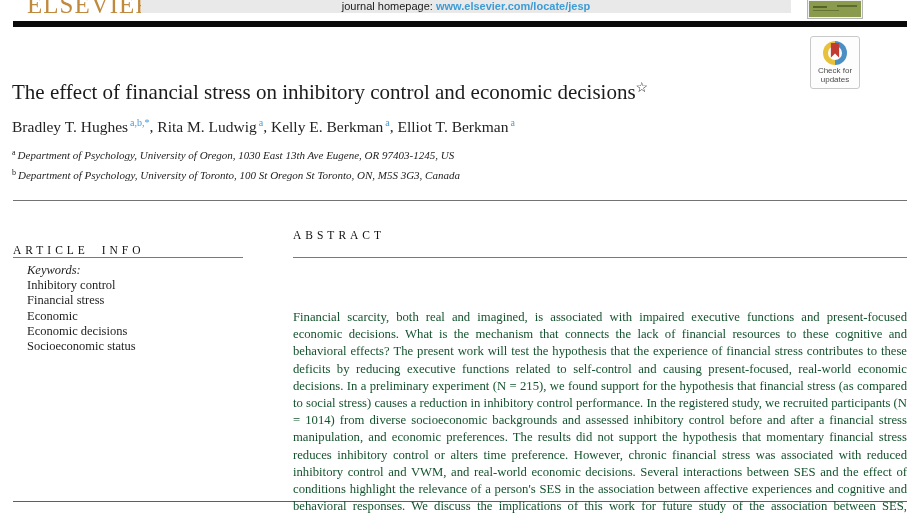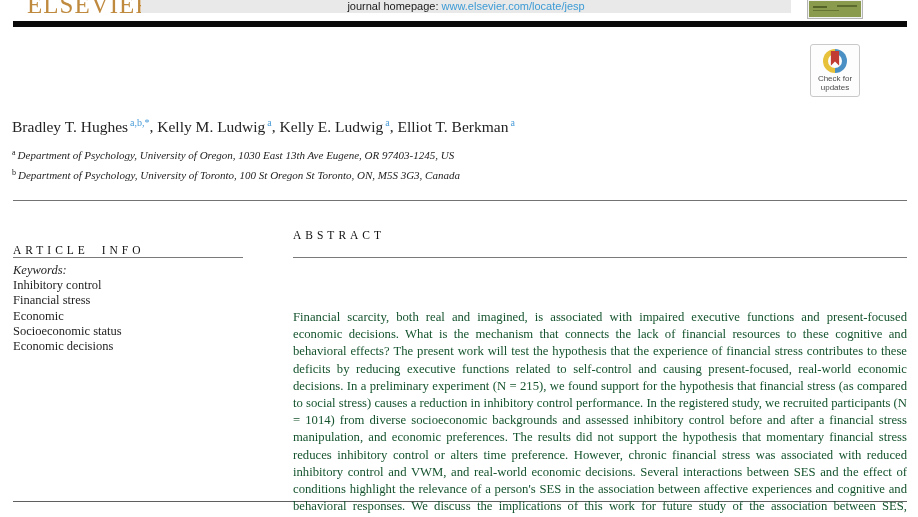--- a/index.html
+++ b/index.html
@@ -32,21 +32,21 @@
     width: 650px;
     height: 13px;
     background: #e9e9e9;
     text-align: center;
     font-family: "Liberation Sans", sans-serif;
     font-size: 11px;
     line-height: 12px;
     color: #1a1a1a;
     white-space: nowrap;
   }
-  .journal-bar .url { color: #3d9bd5; text-decoration: none; cursor: pointer; }
+  .journal-bar .url { color: #3d9bd5; text-decoration: none; cursor: pointer; font-weight: bold; }
   .journal-cover {
     position: absolute;
     left: 808px;
     top: 0;
     width: 54px;
     height: 18px;
     background: #8a9b4e;
     border: 1px solid #f2f2f2;
     box-shadow: 0 0 0 1px #b5b5b5;
     cursor: pointer;
@@ -82,21 +82,21 @@
     line-height: 28px;
     color: #1b1b1b;
   }
   .title .star {
     font-size: 14px;
     vertical-align: 7px;
   }
   .check-badge {
     position: absolute;
     left: 810px;
-    top: 44px;
+    top: 36px;
     width: 50px;
     height: 53px;
     background: #fdfdfd;
     border: 1px solid #c9c9c9;
     border-radius: 3px;
     text-align: center;
     cursor: pointer;
   }
   .cfu-ring {
     position: relative;
@@ -174,21 +174,21 @@
     font-size: 11.5px;
     letter-spacing: 4px;
     word-spacing: 6px;
     color: #111111;
   }
   .info-heading { position: absolute; left: 13px; top: 244px; }
   .abs-heading  { position: absolute; left: 293px; top: 229px; }
 
   .keywords {
     position: absolute;
-    left: 13px;
+    left: 27px;
     top: 263px;
     width: 240px;
     font-size: 12.5px;
     line-height: 15.2px;
     color: #1e1e1e;
   }
   .keywords .kw-label { font-style: italic; }
 
   .abstract-text {
     position: absolute;
@@ -214,33 +214,36 @@
   </div>
 
   <div class="journal-cover">
     <div class="cov-line1"></div>
     <div class="cov-line2"></div>
     <div class="cov-line3"></div>
   </div>
 
   <div class="black-bar"></div>
 
+  <div class="title">
+    <span>The effect of financial stress on inhibitory control and economic decisions</span><span class="star">☆</span>
+  </div>
 
   <div class="check-badge">
     <div class="cfu-ring">
       <div class="cfu-bookmark"></div>
     </div>
     <div class="cfu-text">Check for</div>
     <div class="cfu-text">updates</div>
   </div>
 
   <div class="authors">
     <span>Bradley T. Hughes</span><span class="au-sup">a,b,*</span><span>, </span>
-    <span>Kelly M. Ludwig</span><span class="au-sup">a</span><span>, </span>
-    <span>Kelly E. Ludwig</span><span class="au-sup">a</span><span>, </span>
+    <span>Rita M. Ludwig</span><span class="au-sup">a</span><span>, </span>
+    <span>Kelly E. Berkman</span><span class="au-sup">a</span><span>, </span>
     <span>Elliot T. Berkman</span><span class="au-sup">a</span>
   </div>
 
   <div class="affiliations">
     <div>
       <span class="af-sup">a</span><span>Department of Psychology, University of Oregon, 1030 East 13th Ave Eugene, OR 97403-1245, US</span>
     </div>
     <div>
       <span class="af-sup">b</span><span>Department of Psychology, University of Toronto, 100 St Oregon St Toronto, ON, M5S 3G3, Canada</span>
     </div>
@@ -250,20 +253,20 @@
   <div class="rule-info"></div>
   <div class="rule-abs"></div>
   <div class="rule-full-bot"></div>
 
   <div class="section-heading info-heading">ARTICLE INFO</div>
   <div class="keywords">
     <div class="kw-label">Keywords:</div>
     <div>Inhibitory control</div>
     <div>Financial stress</div>
     <div>Economic</div>
+    <div>Economic decisions</div>
     <div>Socioeconomic status</div>
-    <div>Economic decisions</div>
   </div>
 
   <div class="section-heading abs-heading">ABSTRACT</div>
   <div class="abstract-text">Financial scarcity, both real and imagined, is associated with impaired executive functions and present-focused economic decisions. What is the mechanism that connects the lack of financial resources to these cognitive and behavioral effects? The present work will test the hypothesis that the experience of financial stress contributes to these deficits by reducing executive functions related to self-control and causing present-focused, real-world economic decisions. In a preliminary experiment (N = 215), we found support for the hypothesis that financial stress (as compared to social stress) causes a reduction in inhibitory control performance. In the registered study, we recruited participants (N = 1014) from diverse socioeconomic backgrounds and assessed inhibitory control before and after a financial stress manipulation, and economic preferences. The results did not support the hypothesis that momentary financial stress reduces inhibitory control or alters time preference. However, chronic financial stress was associated with reduced inhibitory control and VWM, and real-world economic decisions. Several interactions between SES and the effect of conditions highlight the relevance of a person's SES in the association between affective experiences and cognitive and behavioral responses. We discuss the implications of this work for future study of the association between SES, executive function, and economic decisions.</div>
 
 </div>
 
 </body></html>

